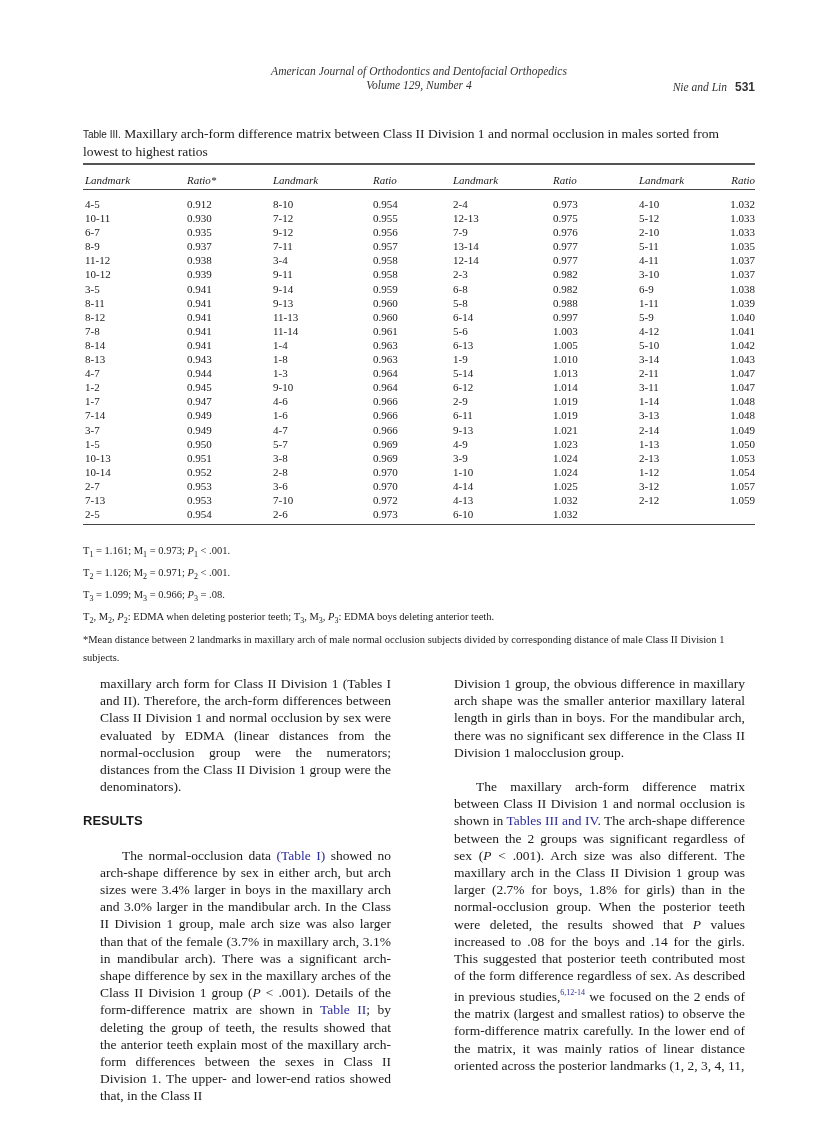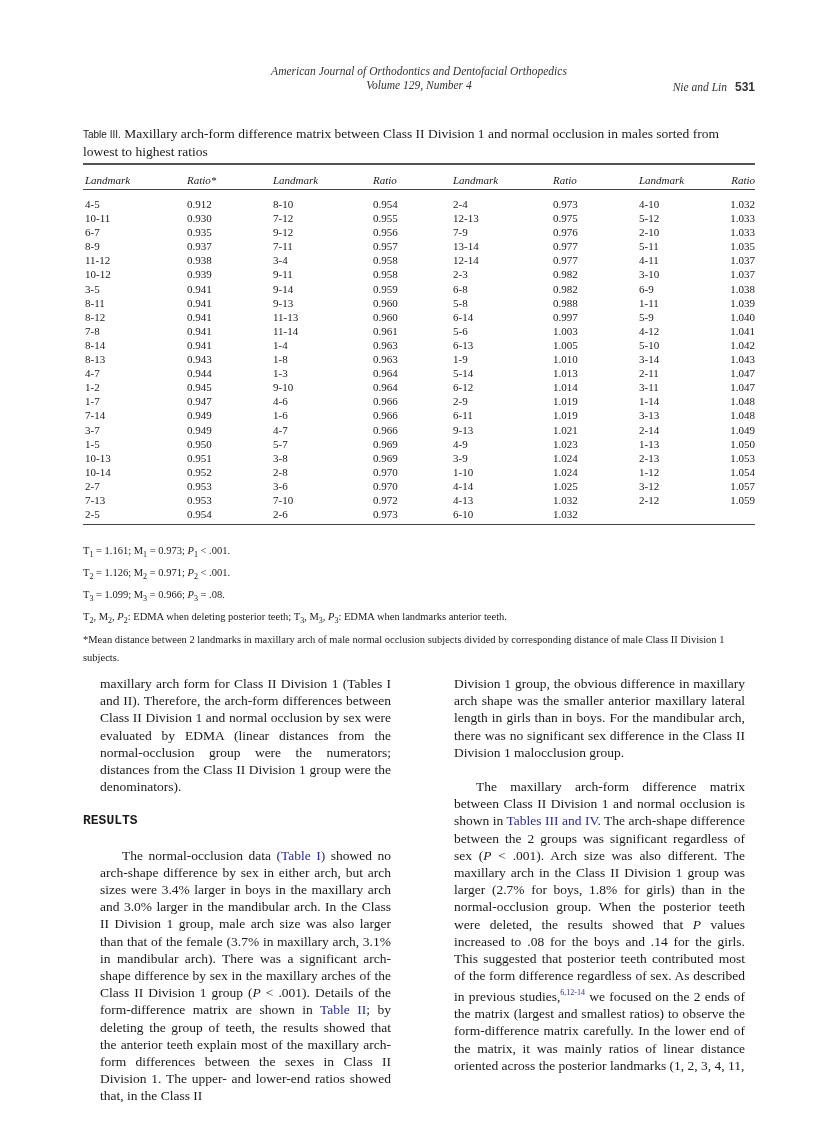--- a/index.html
+++ b/index.html
@@ -24,21 +24,21 @@
   .c6 { width: 90px; }
   .c7 { text-align: right; }
   tbody tr:first-child td { padding-top: 5px; }
   .notes { font-size: 10.5px; line-height: 18px; margin-top: 17px; }
   .notes p { margin: 0; }
   .body-text { position: absolute; top: 658px; width: 325px; font-size: 13.5px; line-height: 17.2px; text-align: justify; }
   .col-left { left: 83px; }
   .col-right { left: 437px; }
   .body-text p { margin: 17px; }
   .indent { text-indent: 22px; }
-  .section-head { font-family: Liberation Mono, monospace; font-weight: bold; font-size: 13px; margin: 14px 0 8px 0 !important; }
+  .section-head { font-family: Liberation Sans, sans-serif; font-weight: bold; font-size: 13px; margin: 14px 0 8px 0 !important; }
   .link { color: #2a2a9a; }
   sub, sup { font-size: 8px; }
 </style>
 </head>
 <body>
 
 <div class="header">
   <div>American Journal of Orthodontics and Dentofacial Orthopedics</div>
   <div>Volume 129, Number 4</div>
   <div class="right">
@@ -300,21 +300,21 @@
           <td class="c6"></td>
           <td class="c7"></td>
         </tr>
       </tbody>
   </table>
   <div class="rule-bot"></div>
   <div class="notes">
     <p>T<sub>1</sub> = <span>1.161</span>; M<sub>1</sub> = <span>0.973</span>; <i>P</i><sub>1</sub> <span>&lt; .001.</span></p>
     <p>T<sub>2</sub> = <span>1.126</span>; M<sub>2</sub> = <span>0.971</span>; <i>P</i><sub>2</sub> <span>&lt; .001.</span></p>
     <p>T<sub>3</sub> = <span>1.099</span>; M<sub>3</sub> = <span>0.966</span>; <i>P</i><sub>3</sub> <span>= .08.</span></p>
-    <p>T<sub>2</sub>, M<sub>2</sub>, <i>P</i><sub>2</sub><span>: EDMA when deleting posterior teeth; </span>T<sub>3</sub>, M<sub>3</sub>, <i>P</i><sub>3</sub><span>: EDMA when landmarks anterior teeth.</span></p>
+    <p>T<sub>2</sub>, M<sub>2</sub>, <i>P</i><sub>2</sub><span>: EDMA when deleting posterior teeth; </span>T<sub>3</sub>, M<sub>3</sub>, <i>P</i><sub>3</sub><span>: EDMA boys deleting anterior teeth.</span></p>
     <p>*Mean distance between 2 landmarks in maxillary arch of male normal occlusion subjects divided by corresponding distance of male Class II Division 1 subjects.</p>
   </div>
 </div>
 
 <div class="body-text col-left">
   <p>maxillary arch form for Class II Division 1 (Tables I and II). Therefore, the arch-form differences between Class II Division 1 and normal occlusion by sex were evaluated by EDMA (linear distances from the normal-occlusion group were the numerators; distances from the Class II Division 1 group were the denominators).</p>
   <p class="section-head">RESULTS</p>
   <p class="indent"><span>The normal-occlusion data </span><span class="link">(Table I)</span><span> showed no arch-shape difference by sex in either arch, but arch sizes were 3.4% larger in boys in the maxillary arch and 3.0% larger in the mandibular arch. In the Class II Division 1 group, male arch size was also larger than that of the female (3.7% in maxillary arch, 3.1% in mandibular arch). There was a significant arch-shape difference by sex in the maxillary arches of the Class II Division 1 group (</span><i>P</i><span> &lt; .001). Details of the form-difference matrix are shown in </span><span class="link">Table II</span><span>; by deleting the group of teeth, the results showed that the anterior teeth explain most of the maxillary arch-form differences between the sexes in Class II Division 1. The upper- and lower-end ratios showed that, in the Class II</span></p>
 </div>
 

